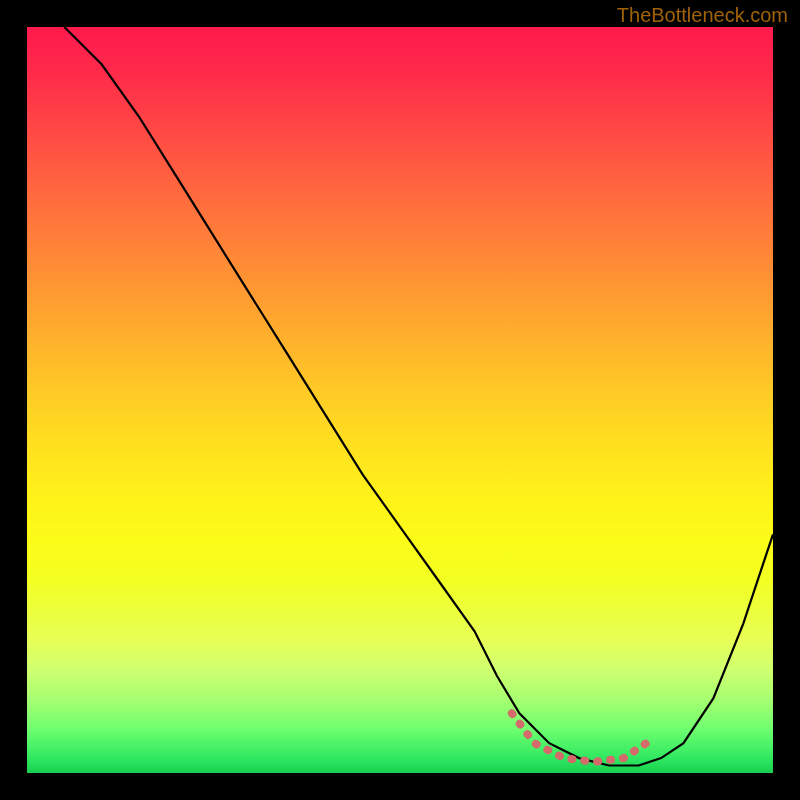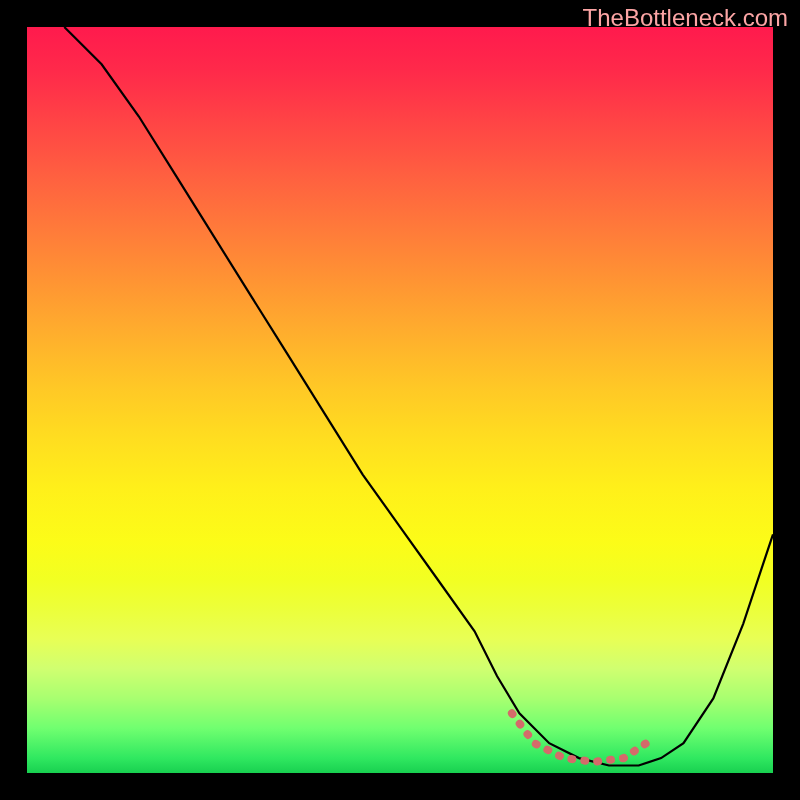--- a/index.html
+++ b/index.html
@@ -7,22 +7,22 @@
     width: 800px;
     height: 800px;
     background: #000;
     position: relative;
     font-family: Arial, sans-serif;
   }
   .watermark {
     position: absolute;
     top: 4px;
     right: 12px;
-    color: #fca5a5;
-    font-size: 24px;
+    color: #a16207;
+    font-size: 20px;
     font-weight: normal;
     z-index: 10;
   }
   .plot-area {
     position: absolute;
     left: 27px;
     top: 27px;
     width: 746px;
     height: 746px;
     background: linear-gradient(to bottom,

